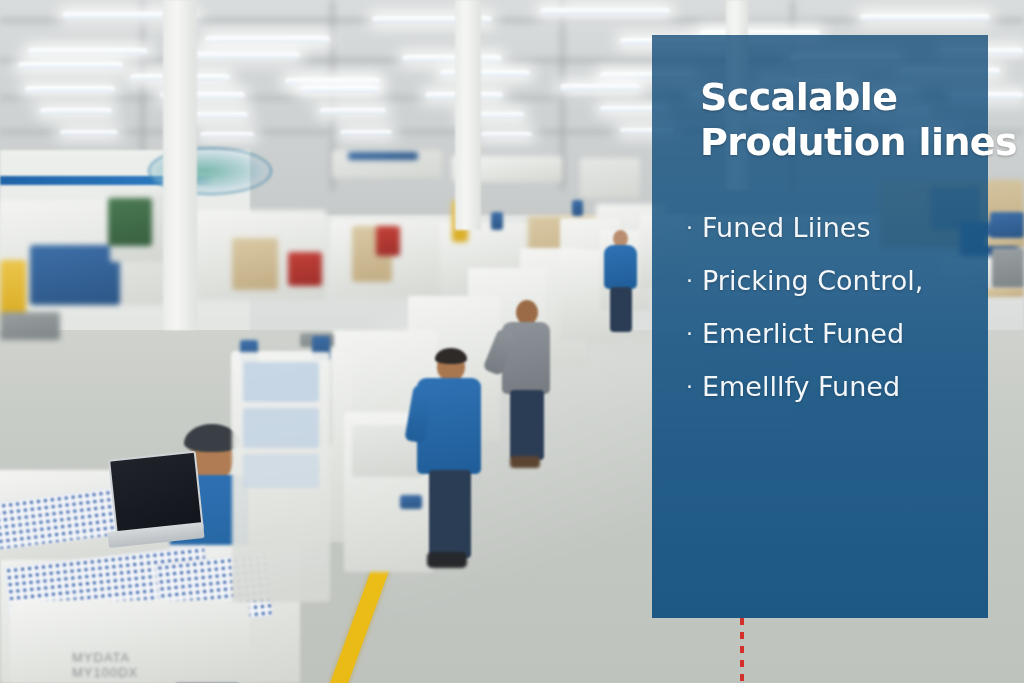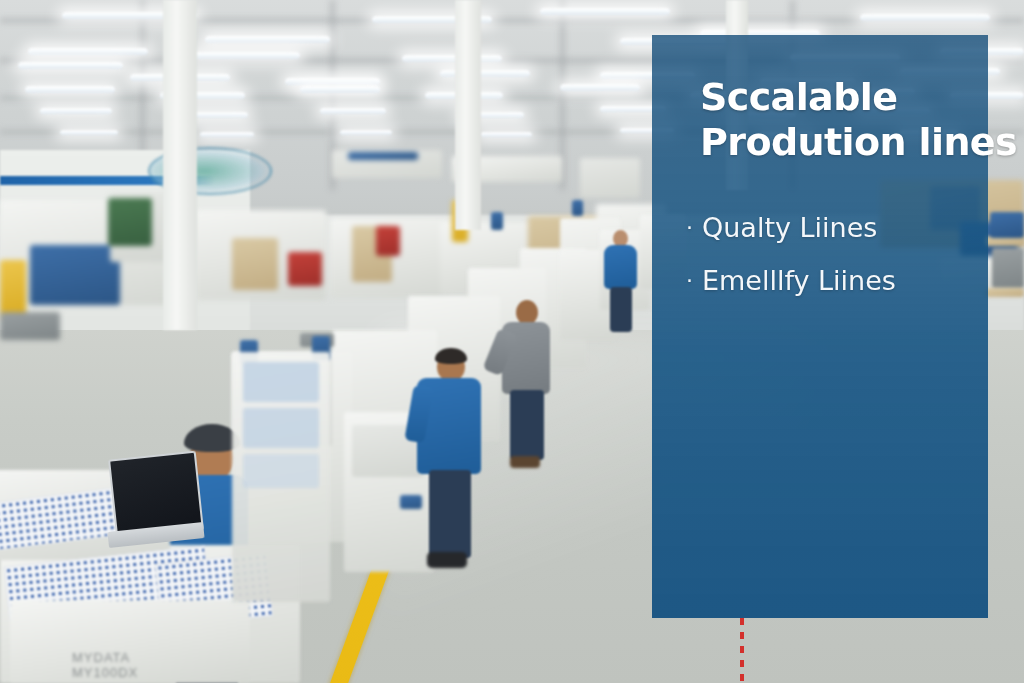--- a/index.html
+++ b/index.html
@@ -370,21 +370,23 @@
   </div>
 
   <div class="panel">
 
     <div class="panel-title">
       <span class="t-line">Sccalable</span>
       <span class="t-line">Prodution lines</span>
     </div>
 
     <ul class="bullets">
-      <li><span class="dot">·</span><span>Qualty Liines</span></li>
-      <li><span class="dot">·</span><span>Emelllfy Liines</span></li>
+      <li><span class="dot">·</span><span>Funed Liines</span></li>
+      <li><span class="dot">·</span><span>Pricking Control,</span></li>
+      <li><span class="dot">·</span><span>Emerlict Funed</span></li>
+      <li><span class="dot">·</span><span>Emelllfy Funed</span></li>
     </ul>
 
   </div>
 
   <div class="dashline"></div>
 
 </div>
 
 </body></html>

